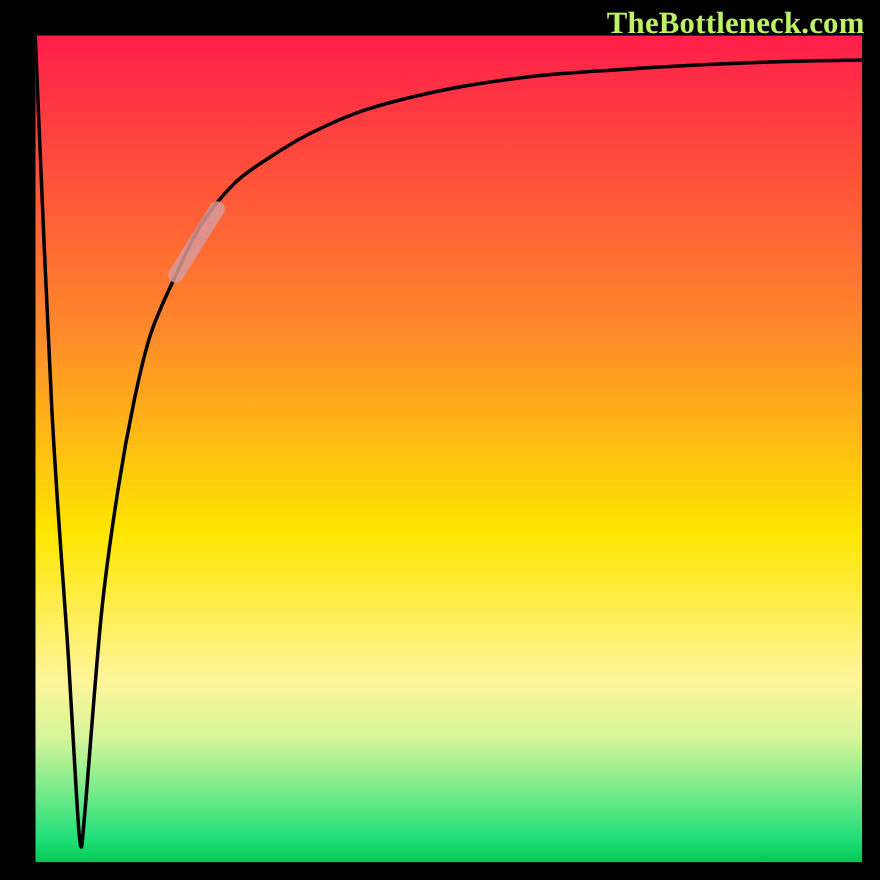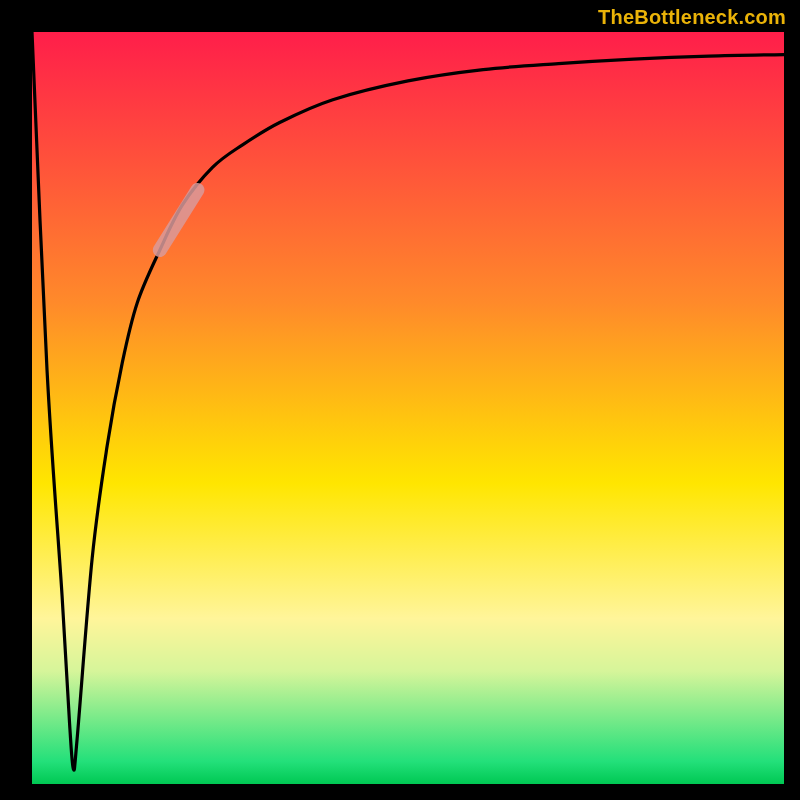--- a/index.html
+++ b/index.html
@@ -23,24 +23,24 @@
     left: 32px;
     top: 32px;
     width: 752px;
     height: 752px;
     overflow: hidden;
   }
   .watermark {
     position: absolute;
     top: 6px;
     right: 14px;
-    font-family: Liberation Sans, sans-serif;
-    font-size: 20px;
+    font-family: Liberation Serif, serif;
+    font-size: 28px;
     font-weight: 600;
-    color: #eab308;
+    color: #bef264;
     letter-spacing: 0.2px;
     pointer-events: none;
     user-select: none;
   }
   svg {
     width: 100%;
     height: 100%;
     display: block;
   }
 </style>

